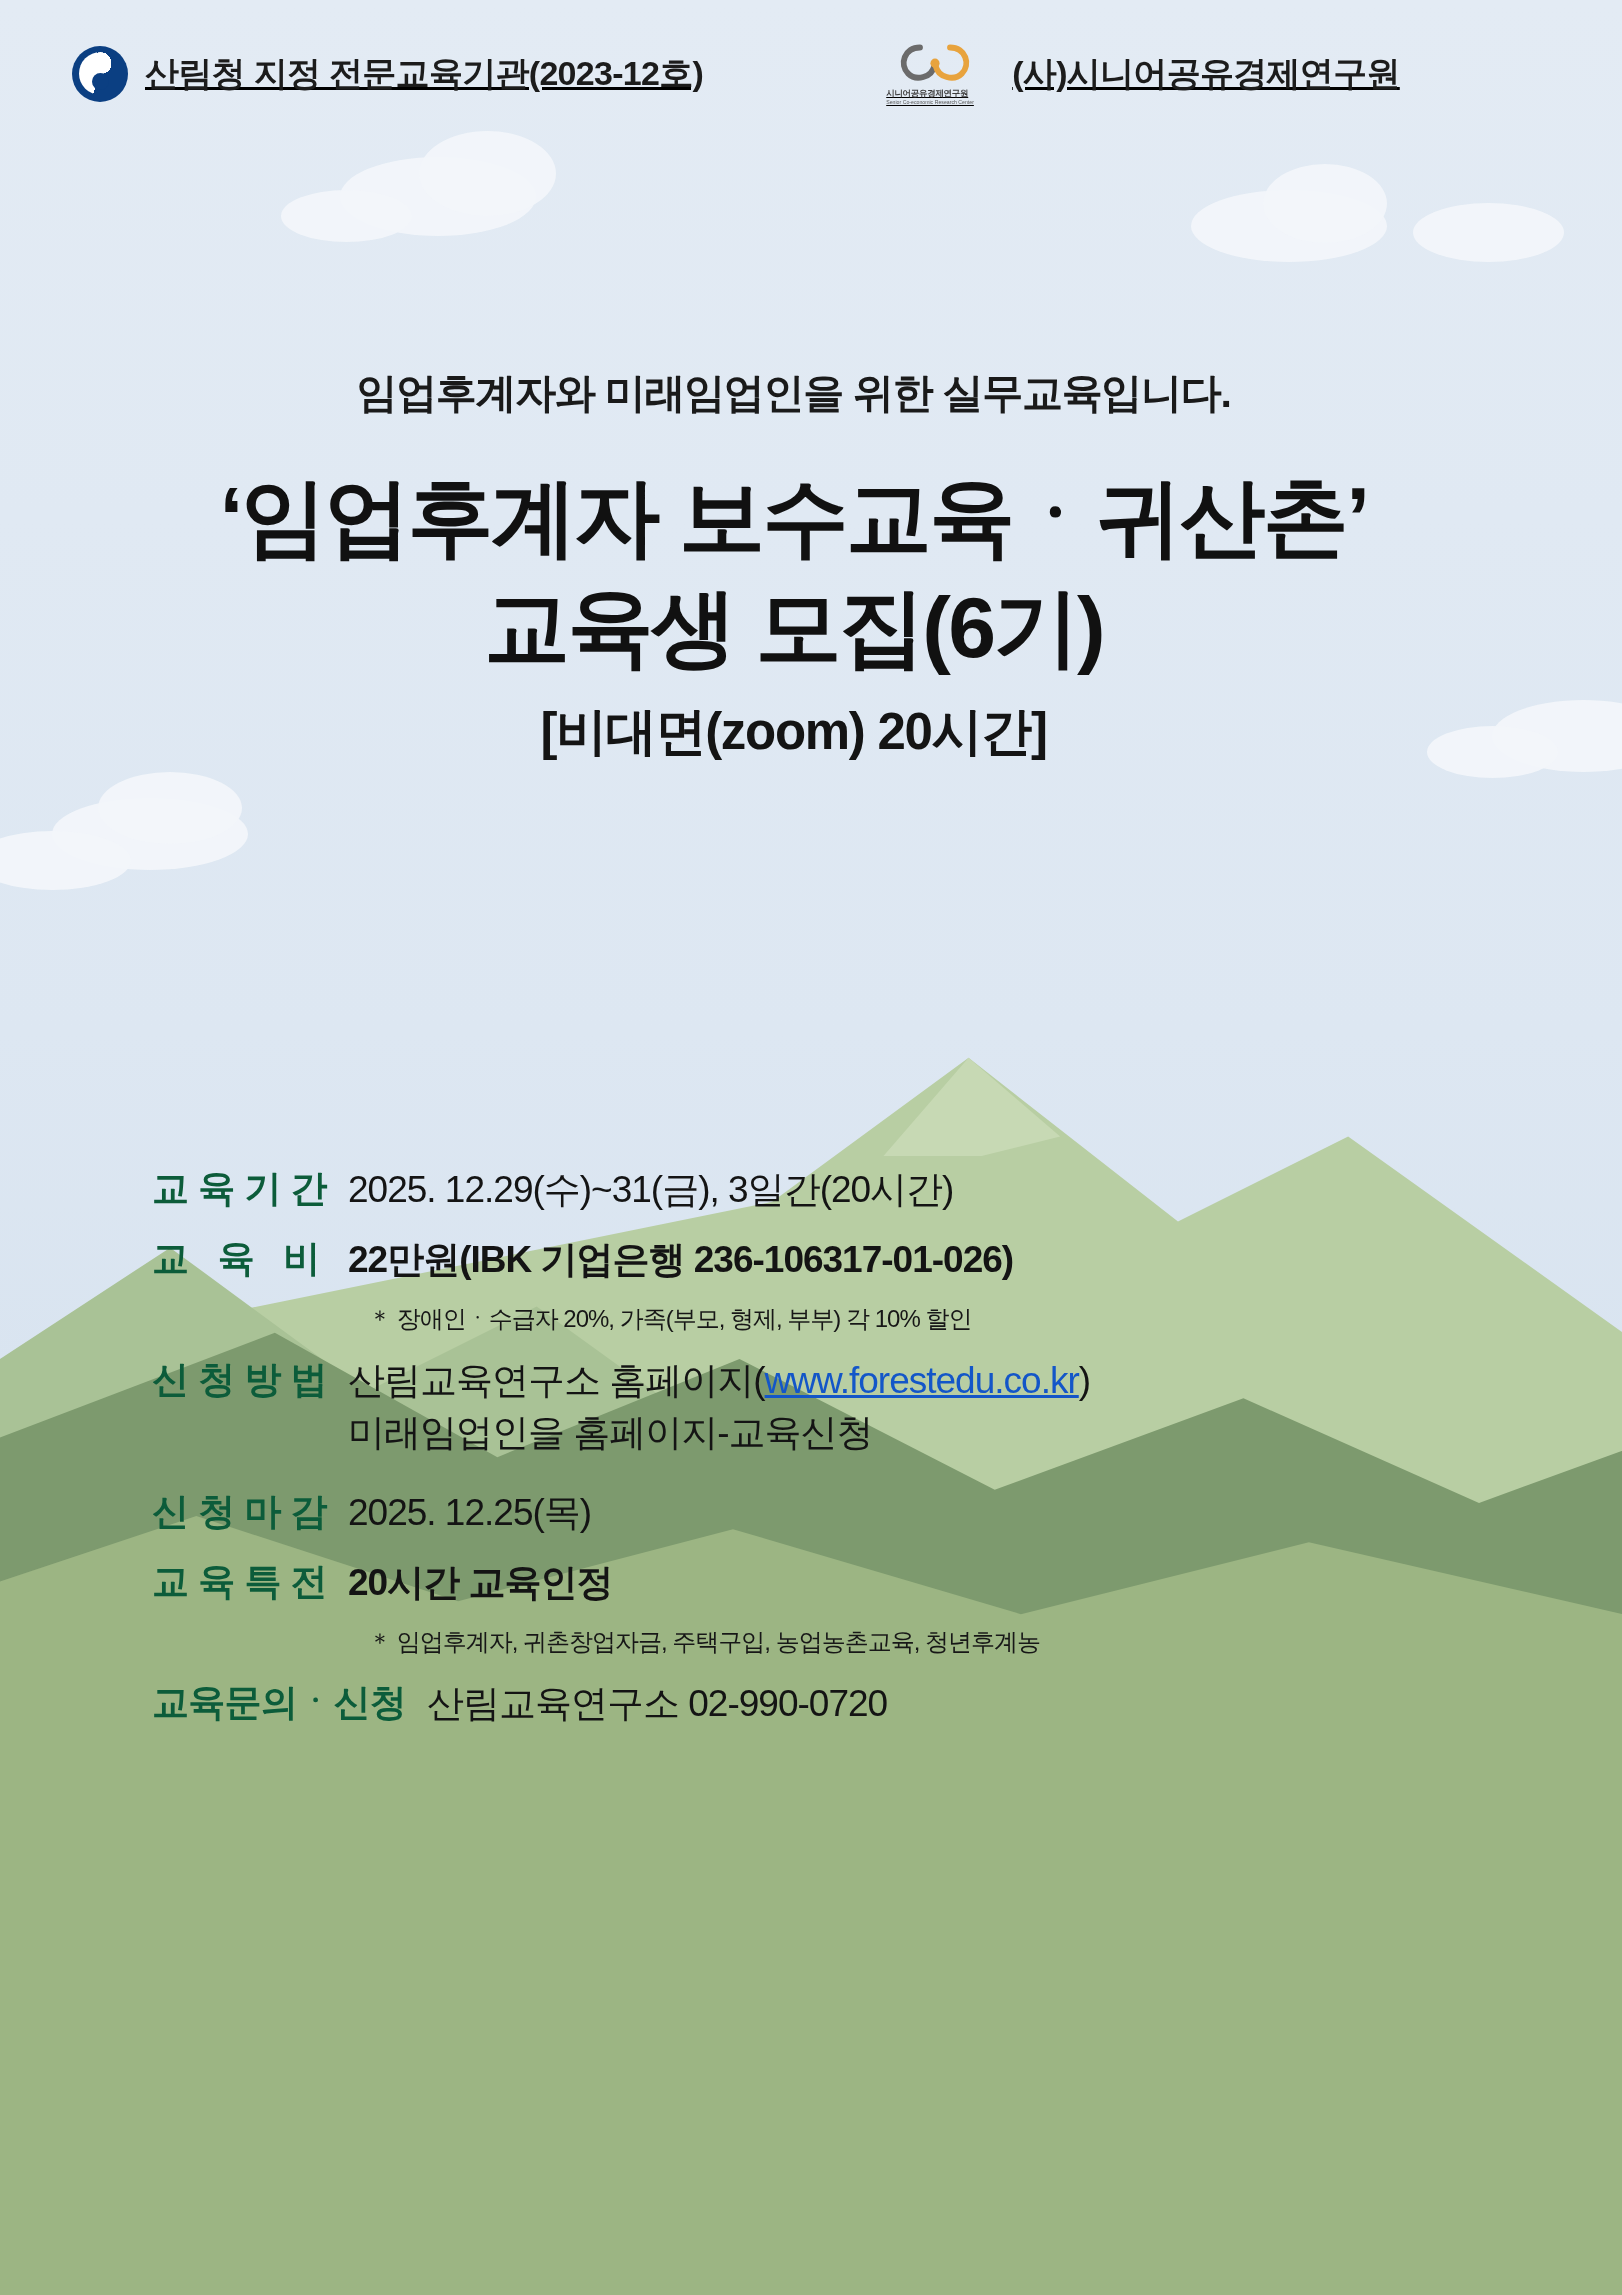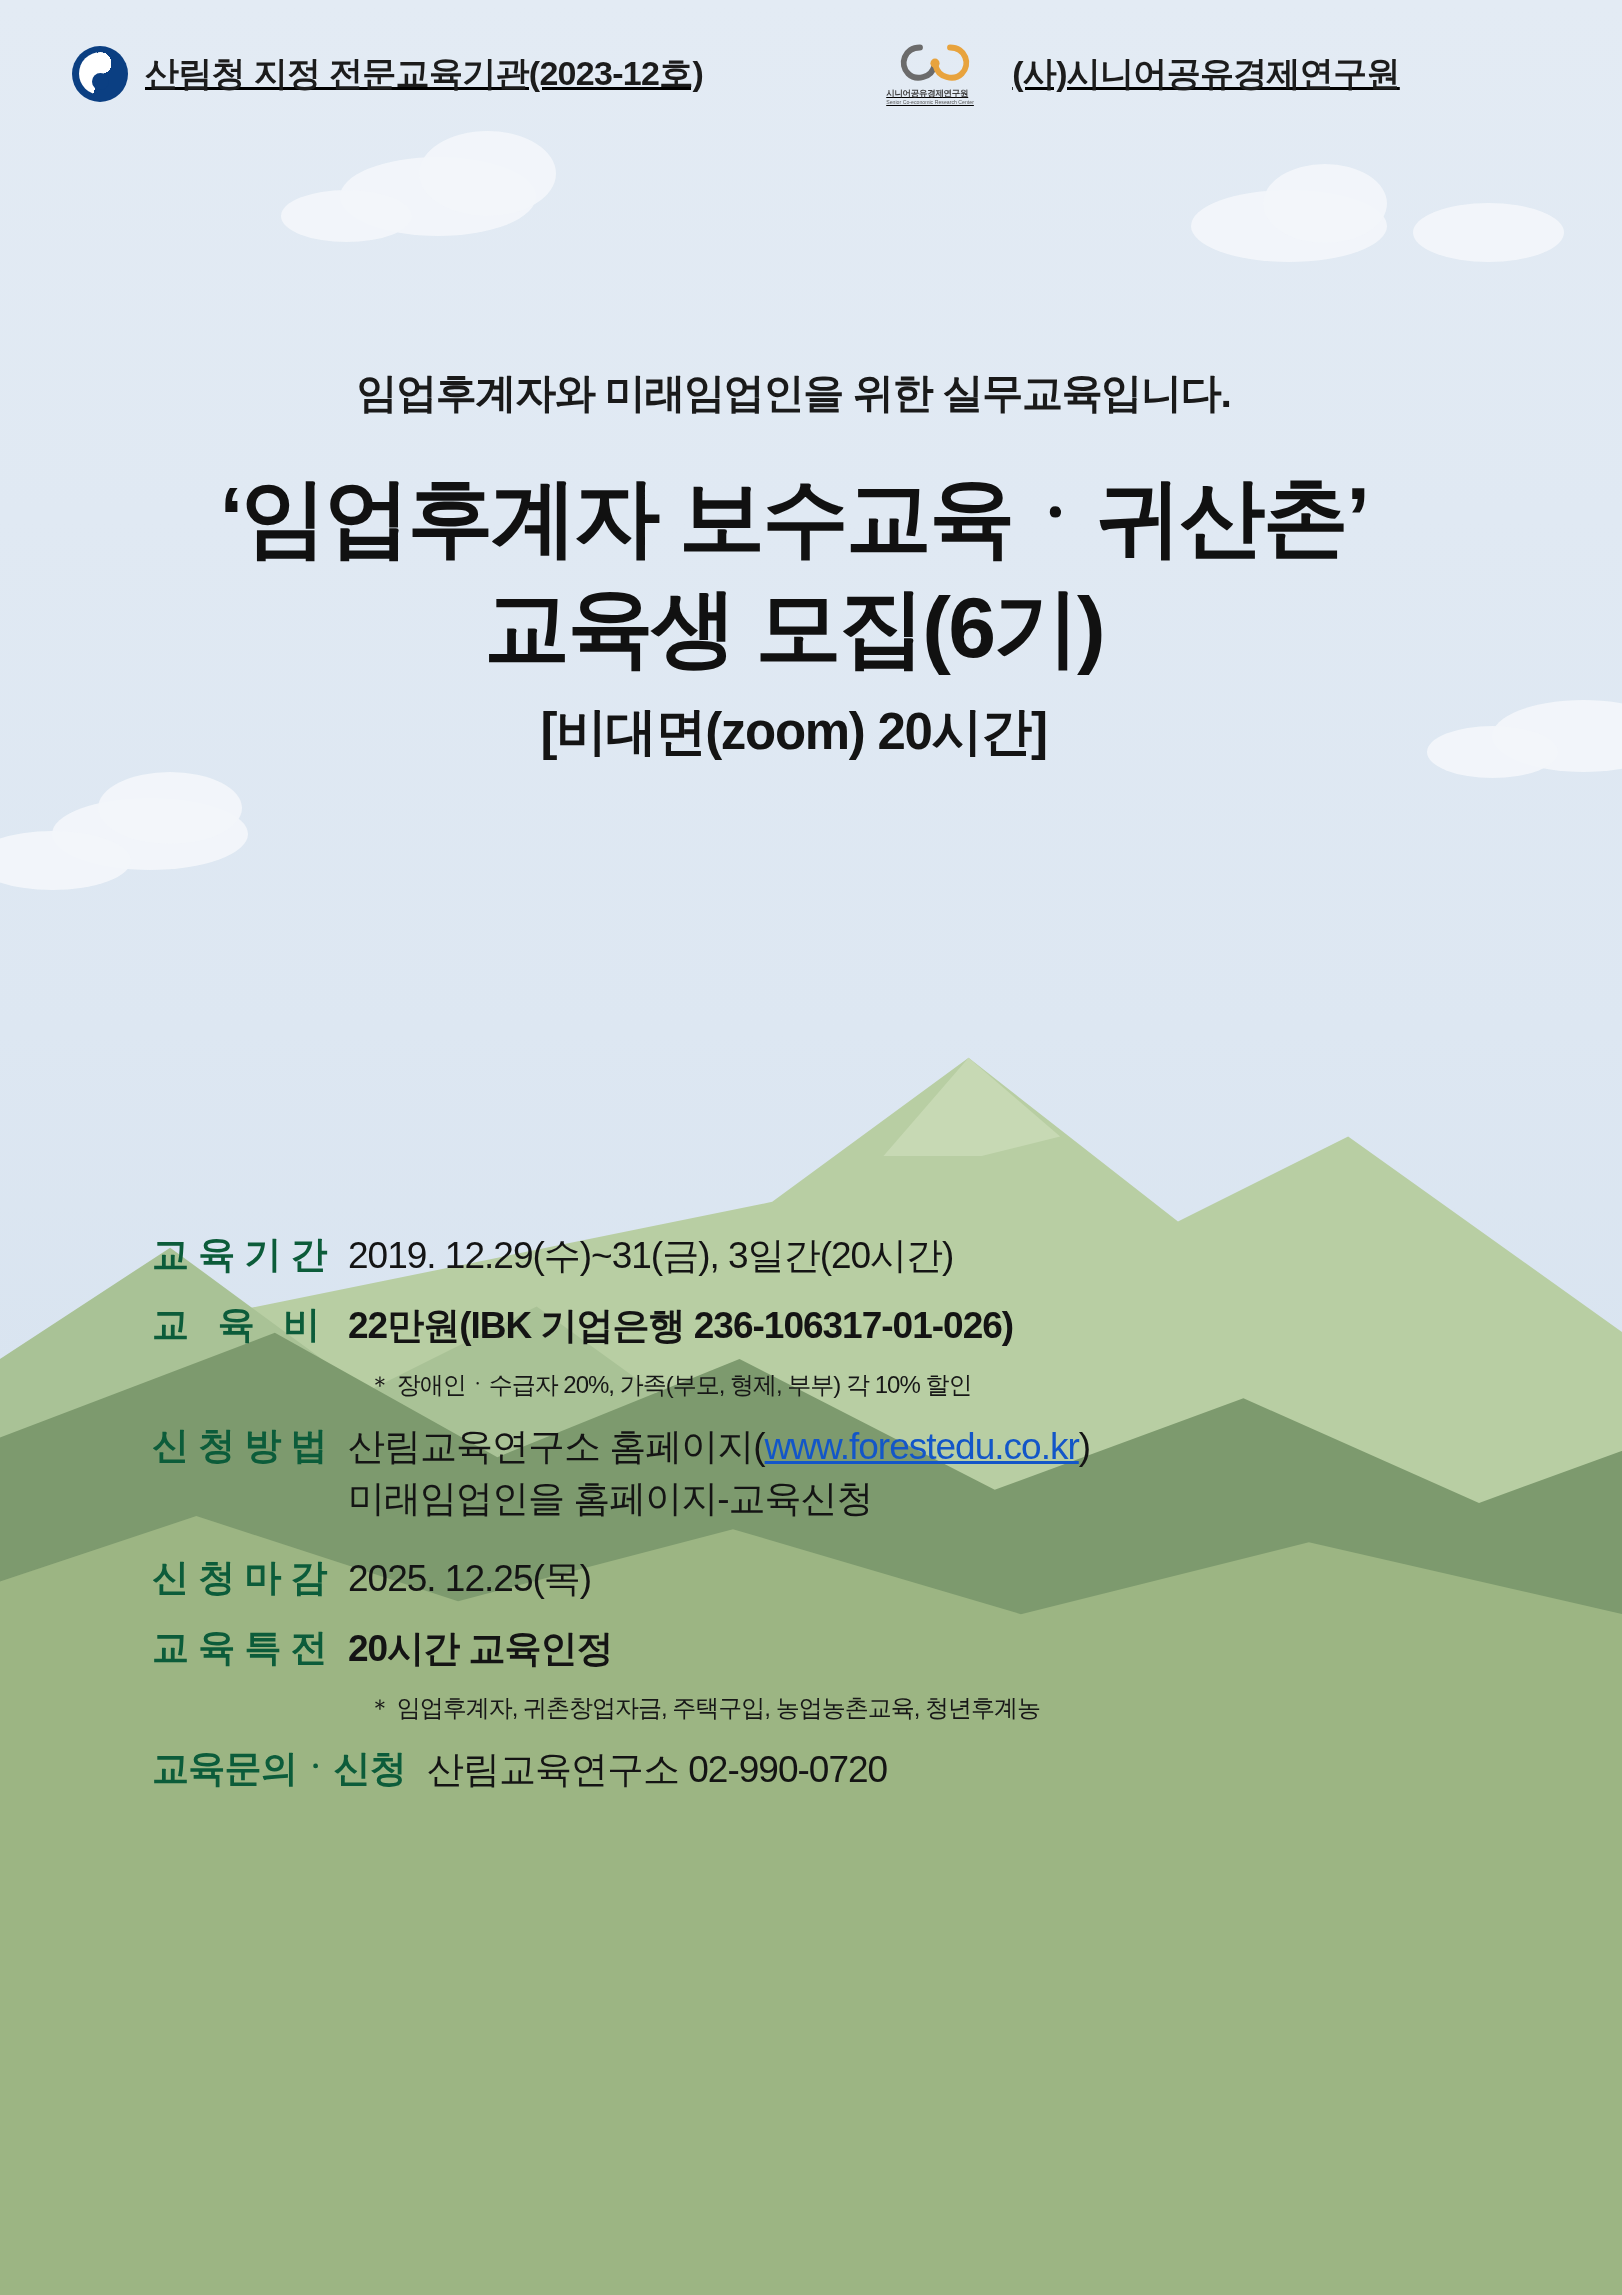--- a/index.html
+++ b/index.html
@@ -166,21 +166,21 @@
     left: 0;
     bottom: 0;
     width: 1623px;
     height: 1355px;
   }
 
   
   .info {
     position: absolute;
     left: 152px;
-    top: 1230px;
+    top: 1164px;
     width: 1361px;
     color: #1a1a1a;
   }
   .row {
     display: flex;
     align-items: flex-start;
     margin-bottom: 17px;
   }
   .label {
     flex: none;
@@ -286,21 +286,21 @@
       <span>‘임업후계자 보수교육ㆍ귀산촌’</span>
       <span class="line2">교육생 모집(6기)</span>
     </div>
     <div class="title-note">[비대면(zoom) 20시간]</div>
   </div>
 
   <div class="info">
 
     <div class="row">
       <div class="label spread">교육기간</div>
-      <div class="value">2019. 12.29(수)~31(금), 3일간(20시간)</div>
+      <div class="value">2025. 12.29(수)~31(금), 3일간(20시간)</div>
     </div>
 
     <div class="row">
       <div class="label spread">교 육 비</div>
       <div class="value bold">22만원(IBK 기업은행 236-106317-01-026)</div>
     </div>
     <div class="note">＊ 장애인ㆍ수급자 20%, 가족(부모, 형제, 부부) 각 10% 할인</div>
 
     <div class="row">
       <div class="label spread">신청방법</div>

